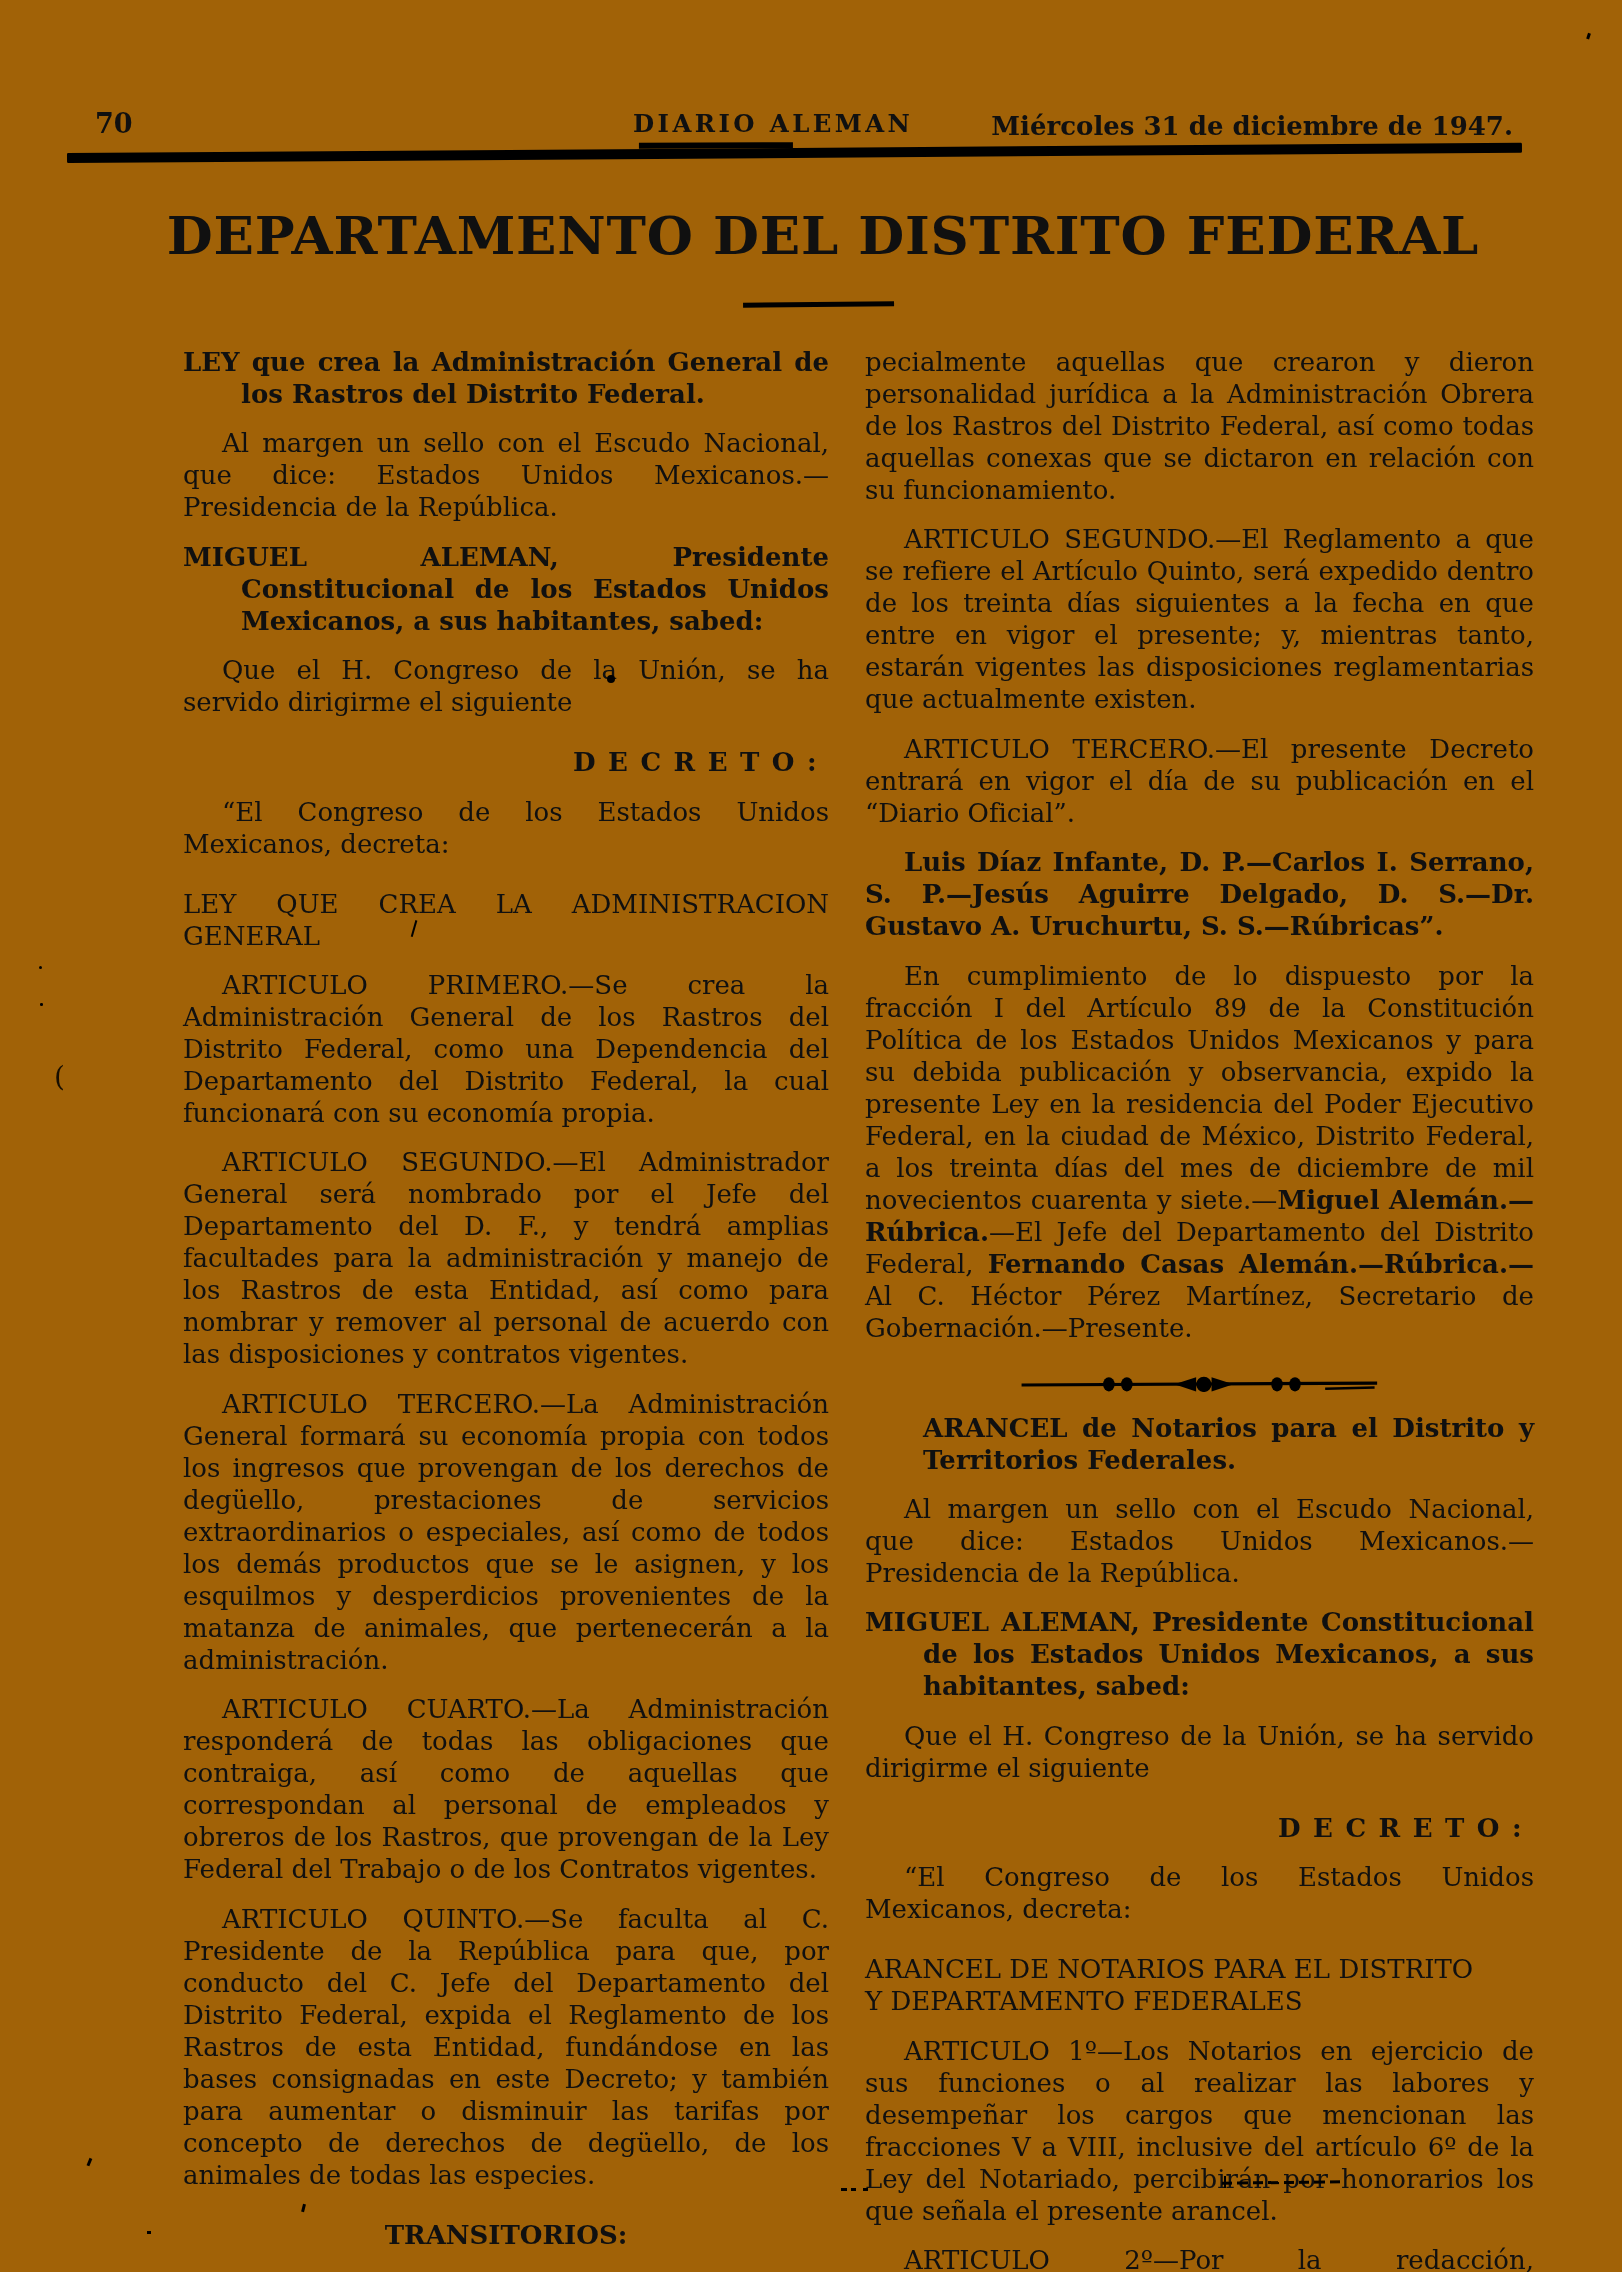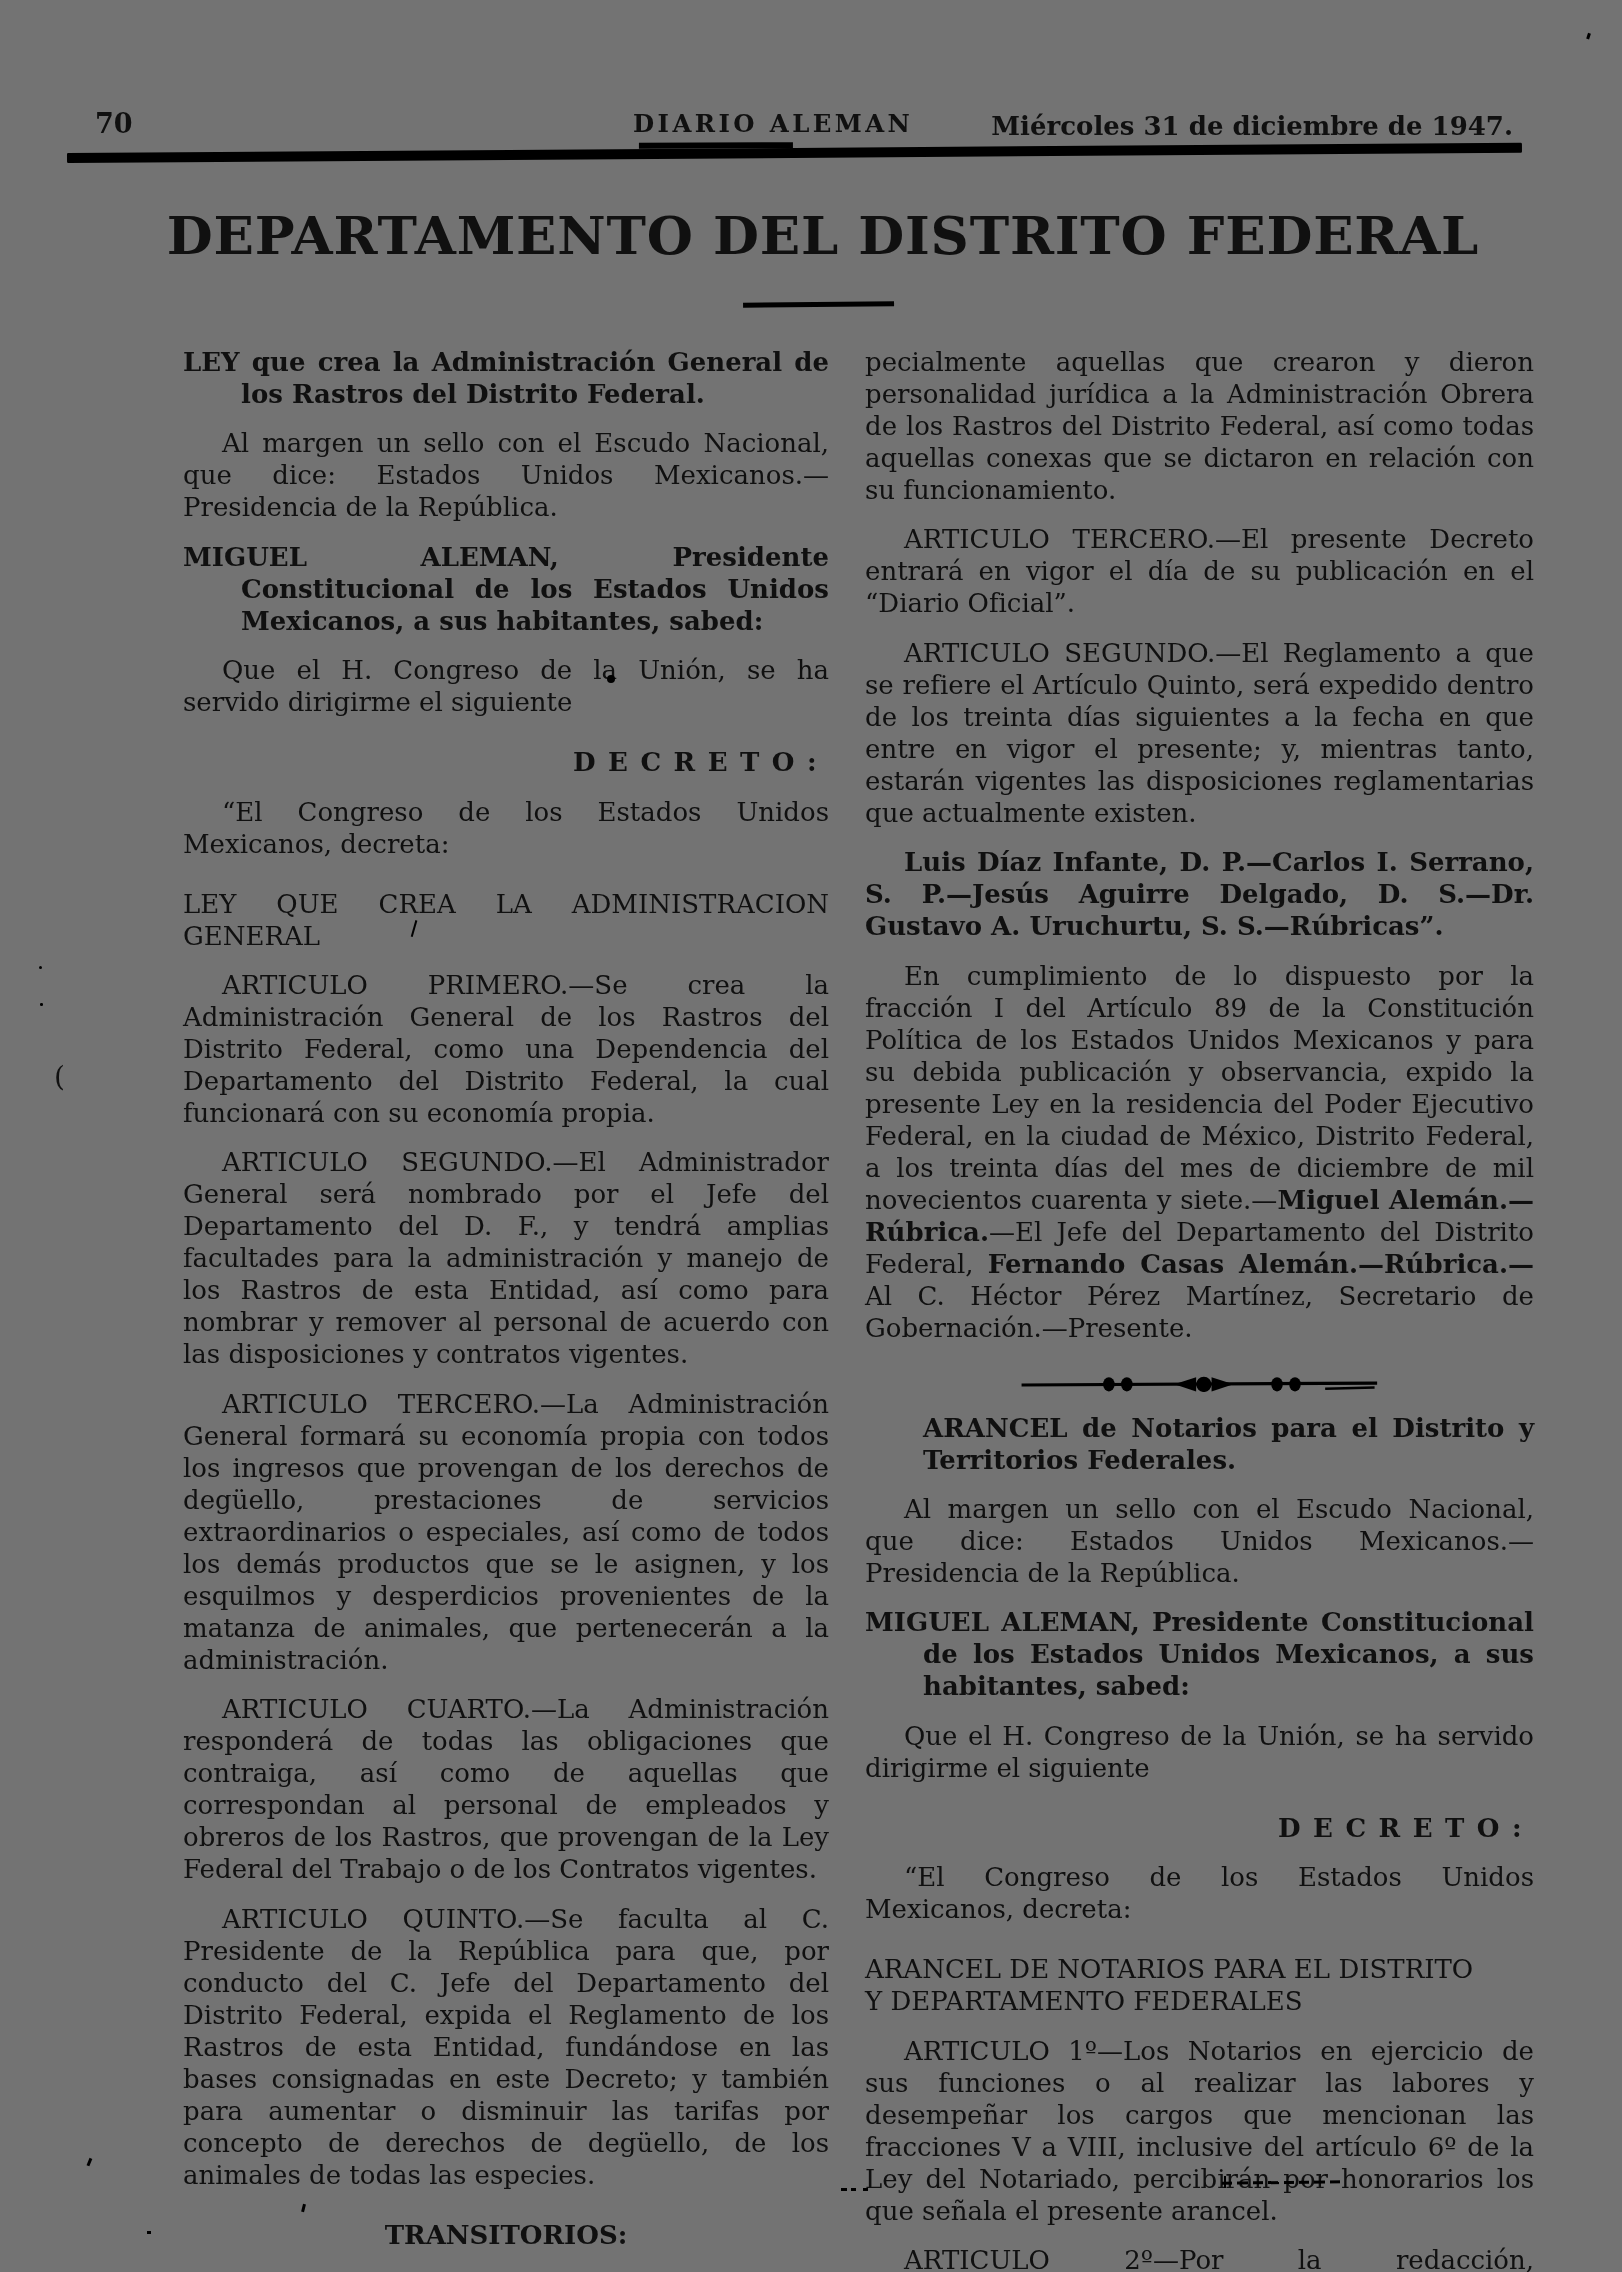--- a/index.html
+++ b/index.html
@@ -5,21 +5,21 @@
   html, body { margin: 0; padding: 0; }
   body {
     background: #d9d9d4;
     font-family: "DejaVu Serif", "Liberation Serif", serif;
   }
   .page {
     position: relative;
     width: 1622px;
     height: 2273px;
     margin: 0 auto;
-    background: #737373;
+    background: #a16207;
     color: #101010;
     overflow: hidden;
   }
 
   
   .running-header { position: absolute; top: 0; left: 0; width: 100%; height: 154px; }
   .page-number {
     position: absolute; left: 95px; top: 108px;
     font-size: 27px; font-weight: bold;
   }
@@ -135,22 +135,22 @@
     <p>ARTICULO SEGUNDO.—El Administrador General será nombrado por el Jefe del Departamento del D. F., y tendrá amplias facultades para la administración y manejo de los Rastros de esta Entidad, así como para nombrar y remover al personal de acuerdo con las disposiciones y contratos vigentes.</p>
     <p>ARTICULO TERCERO.—La Administración General formará su economía propia con todos los ingresos que provengan de los derechos de degüello, prestaciones de servicios extraordinarios o especiales, así como de todos los demás productos que se le asignen, y los esquilmos y desperdicios provenientes de la matanza de animales, que pertenecerán a la administración.</p>
     <p>ARTICULO CUARTO.—La Administración responderá de todas las obligaciones que contraiga, así como de aquellas que correspondan al personal de empleados y obreros de los Rastros, que provengan de la Ley Federal del Trabajo o de los Contratos vigentes.</p>
     <p>ARTICULO QUINTO.—Se faculta al C. Presidente de la República para que, por conducto del C. Jefe del Departamento del Distrito Federal, expida el Reglamento de los Rastros de esta Entidad, fundándose en las bases consignadas en este Decreto; y también para aumentar o disminuir las tarifas por concepto de derechos de degüello, de los animales de todas las especies.</p>
     <p class="center-head">TRANSITORIOS:</p>
 
   </div>
 
   <div class="col col-right">
     <p class="noindent">pecialmente aquellas que crearon y dieron personalidad jurídica a la Administración Obrera de los Rastros del Distrito Federal, así como todas aquellas conexas que se dictaron en relación con su funcionamiento.</p>
+    <p>ARTICULO SEGUNDO.—El Reglamento a que se refiere el Artículo Quinto, será expedido dentro de los treinta días siguientes a la fecha en que entre en vigor el presente; y, mientras tanto, estarán vigentes las disposiciones reglamentarias que actualmente existen.</p>
     <p>ARTICULO TERCERO.—El presente Decreto entrará en vigor el día de su publicación en el “Diario Oficial”.</p>
-    <p>ARTICULO SEGUNDO.—El Reglamento a que se refiere el Artículo Quinto, será expedido dentro de los treinta días siguientes a la fecha en que entre en vigor el presente; y, mientras tanto, estarán vigentes las disposiciones reglamentarias que actualmente existen.</p>
     <p class="b">Luis Díaz Infante, D. P.—Carlos I. Serrano, S. P.—Jesús Aguirre Delgado, D. S.—Dr. Gustavo A. Uruchurtu, S. S.—Rúbricas”.</p>
     <p><span>En cumplimiento de lo dispuesto por la fracción I del Artículo 89 de la Constitución Política de los Estados Unidos Mexicanos y para su debida publicación y observancia, expido la presente Ley en la residencia del Poder Ejecutivo Federal, en la ciudad de México, Distrito Federal, a los treinta días del mes de diciembre de mil novecientos cuarenta y siete.—</span><span class="b">Miguel Alemán.—Rúbrica.</span><span>—El Jefe del Departamento del Distrito Federal, </span><span class="b">Fernando Casas Alemán.—Rúbrica.—</span><span>Al C. Héctor Pérez Martínez, Secretario de Gobernación.—Presente.</span></p>
 
     <div class="ornament">
       <svg width="360" height="16.7" viewBox="0 0 560 26">
         <line x1="2" y1="14" x2="556" y2="11" stroke="#000" stroke-width="5"></line>
         <ellipse cx="138" cy="13" rx="9" ry="11" fill="#000"></ellipse>
         <ellipse cx="166" cy="13" rx="9" ry="11" fill="#000"></ellipse>
         <polygon points="240,13 274,2 274,24" fill="#000"></polygon>
         <circle cx="286" cy="13" r="12" fill="#000"></circle>

